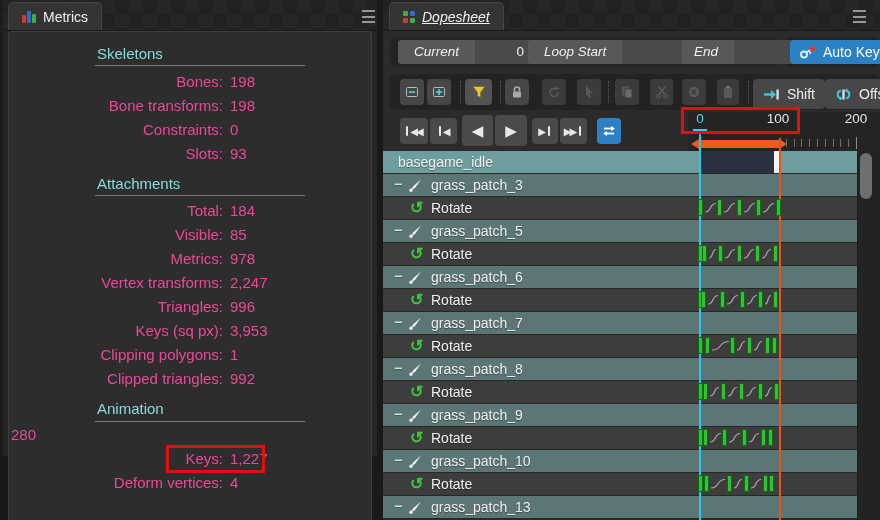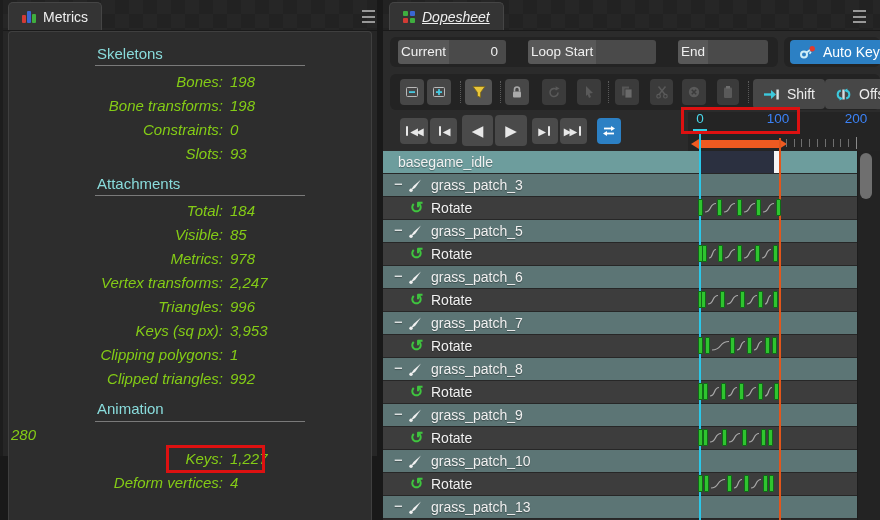--- a/index.html
+++ b/index.html
@@ -40,36 +40,36 @@
   .mi .b2{height:12px;background:#3a66d2;}
   .mi .b3{height:9px;background:#3fae3f;}
   .m-header{margin-left:88px;line-height:20px;font-size:15px;color:#89dcdc;}
   .m-section:nth-child(1) .m-header{margin-top:12px;}
   .m-section:nth-child(2) .m-header{margin-top:8px;}
   .m-section:nth-child(3) .m-header{margin-top:8px;}
   .m-divider{margin-left:86px;width:210px;height:1px;background:#7a7a7a;}
   .m-section:nth-child(1) .m-divider{margin-top:1px;margin-bottom:4px;}
   .m-section:nth-child(2) .m-divider{margin-top:1px;margin-bottom:3px;}
   .m-section:nth-child(3) .m-divider{margin-top:2px;margin-bottom:1px;}
-  .m-row{display:grid;grid-template-columns:212px 1fr;column-gap:7px;height:24px;line-height:24px;font-size:15px;color:#84cc16;padding-left:2px;font-style:italic;}
+  .m-row{display:grid;grid-template-columns:212px 1fr;column-gap:7px;height:24px;line-height:24px;font-size:15px;color:#ec4899;padding-left:2px;}
   .m-label{text-align:right;white-space:nowrap;}
   .m-value{text-align:left;white-space:nowrap;}
   
   #dope-panel{position:absolute;left:383px;top:0;width:497px;height:520px;background:#2b2b2b;overflow:hidden;}
   .di{display:grid;grid-template-columns:5px 5px;grid-template-rows:5px 5px;gap:2px;}
   .di i{border-radius:1px;display:block;}
   .di .s1{background:#3fae3f;} .di .s2{background:#3a66d2;}
   .di .s3{background:#d23b35;} .di .s4{background:#3fae3f;}
   .tab-underline{text-decoration:underline;}
   .strip{position:absolute;background:#232323;border-radius:6px;}
   #strip-fields{left:7px;top:37px;width:388px;height:30px;}
   #strip-autokey{left:401px;top:37px;width:96px;height:30px;}
   #strip-toolbar{left:7px;top:74px;width:490px;height:36px;}
   .field{position:absolute;top:40px;height:24px;display:flex;font-size:13.5px;}
-  .f-label{background:#585858;color:#f0f0f0;border-radius:3px 0 0 3px;padding:0 3px;line-height:24px;white-space:nowrap;}
+  .f-label{background:#585858;color:#f0f0f0;border-radius:3px 0 0 3px;padding:0 16px;line-height:24px;white-space:nowrap;font-style:italic;}
   .f-value{background:#4a4a4a;border-radius:0 3px 3px 0;line-height:24px;color:#f0f0f0;text-align:right;padding:0 8px;box-sizing:border-box;}
   #field-current{left:15px;}   #field-current .f-value{width:57px;}
   #field-loopstart{left:145px;}#field-loopstart .f-value{width:60px;}
   #field-end{left:295px;}      #field-end .f-value{width:60px;}
   #autokey-btn{
     position:absolute;left:407px;top:40px;height:24px;width:110px;
     background:#2c80c4;border-radius:4px;display:flex;align-items:center;gap:6px;
     padding:0 9px;color:#fff;font-size:14px;box-sizing:border-box;white-space:nowrap;
   }
   .tbtn{position:absolute;top:79px;width:24px;height:26px;background:#474747;border-radius:4px;
@@ -88,21 +88,21 @@
   .pbtn .g{letter-spacing:-2px;margin-right:2px;}
   .pbtn .vbar{width:2px;height:10px;background:#e8e8e8;border-radius:1px;margin:0 2px;}
   .pbtn.big{top:115px;height:31px;font-size:15px;}
   .pbtn.loop{background:#2c80c4;}
   #pb-1{left:17px;width:28px;} #pb-2{left:47px;width:27px;}
   #pb-3{left:79px;width:31px;} #pb-4{left:112px;width:32px;}
   #pb-5{left:149px;width:26px;} #pb-6{left:177px;width:27px;}
   #pb-7{left:214px;width:24px;}
   
   #ruler-bg{position:absolute;left:305px;top:112px;width:192px;height:39px;background:#242424;}
-  .rlabel{position:absolute;top:111px;font-size:13.5px;color:#3b82f6;width:44px;text-align:center;}
+  .rlabel{position:absolute;top:111px;font-size:13.5px;color:#e5e5e5;width:44px;text-align:center;}
   #rl-0{left:295px;color:#49d6e8;}
   #rl-100{left:373px;}
   #rl-200{left:451px;}
   #zero-marker{position:absolute;left:310px;top:129px;width:14px;height:3px;background:#35cfe3;}
   #range-arrow{position:absolute;left:309px;top:139px;width:94px;height:10px;}
   #range-arrow .body{position:absolute;left:6px;right:6px;top:1px;height:8px;background:#ef5a21;}
   #range-arrow .ah-l{position:absolute;left:-1px;top:0;width:0;height:0;
       border-top:5px solid transparent;border-bottom:5px solid transparent;border-right:8px solid #ef5a21;}
   #range-arrow .ah-r{position:absolute;right:-1px;top:0;width:0;height:0;
       border-top:5px solid transparent;border-bottom:5px solid transparent;border-left:8px solid #ef5a21;}

